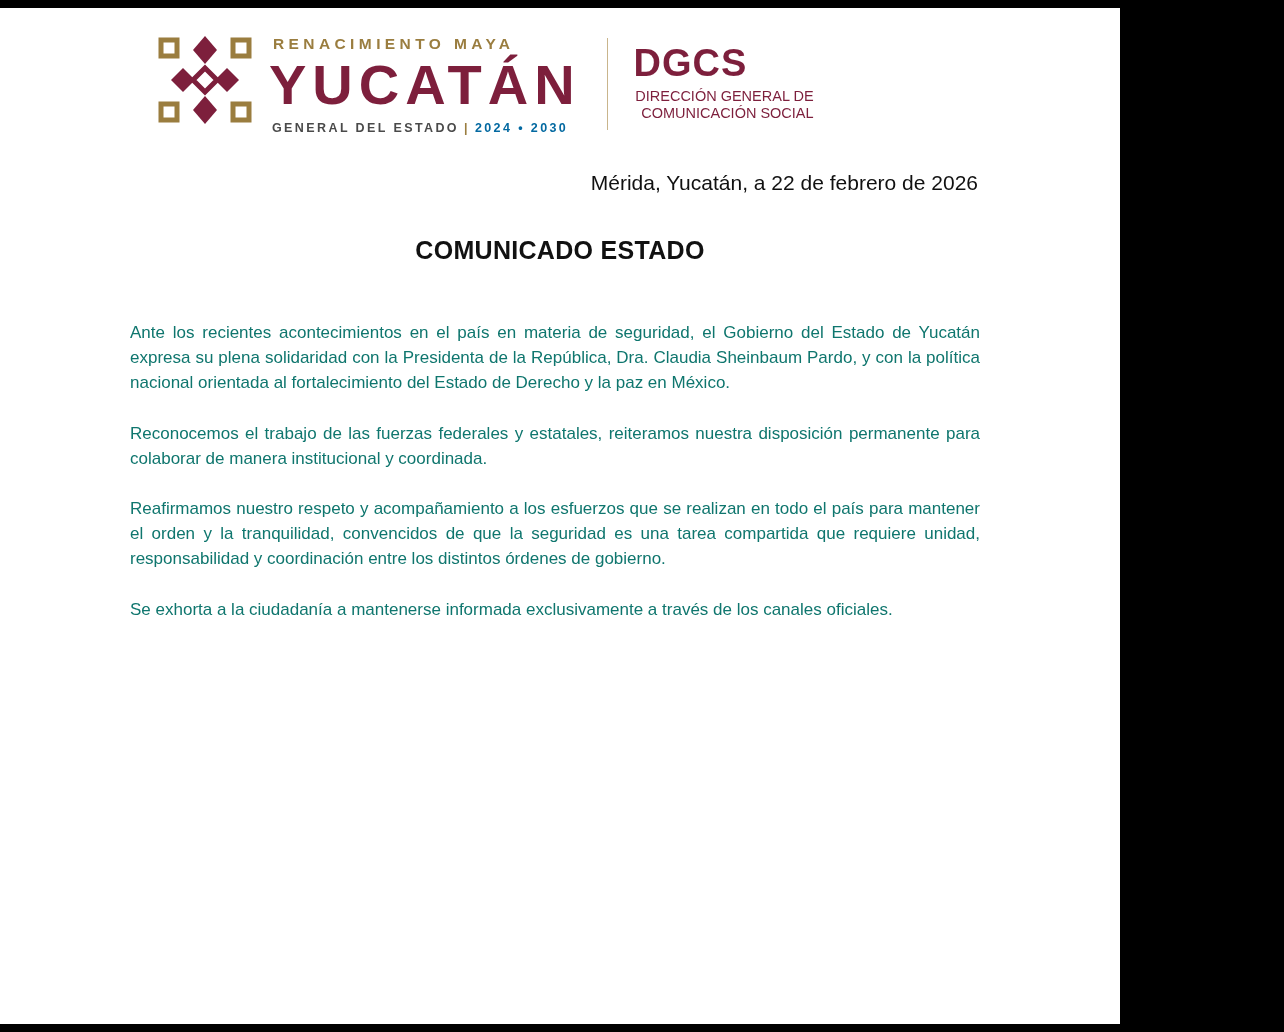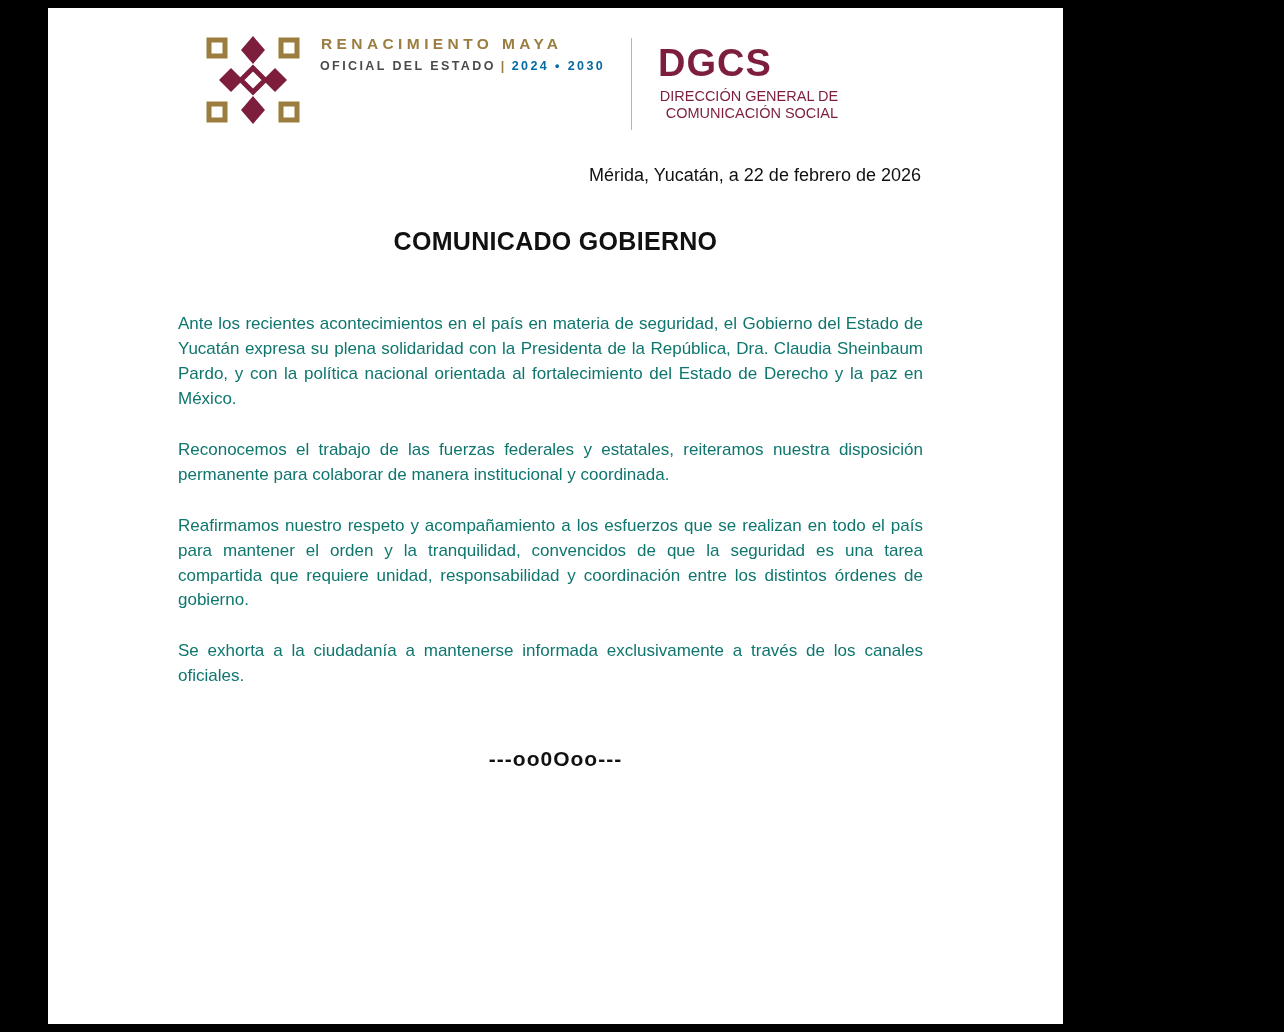--- a/index.html
+++ b/index.html
@@ -10,25 +10,24 @@
   body {
     width: 1284px;
     height: 1032px;
     overflow: hidden;
     font-family: "Liberation Sans", sans-serif;
   }
   .page {
     position: absolute;
     left: 0;
     top: 8px;
-    width: 1015px;
+    width: 1120px;
     height: 1016px;
     background: #ffffff;
     box-sizing: border-box;
-    margin-left: 48px;
   }
 
   
   .header {
     display: flex;
     align-items: flex-start;
     padding: 22px 0 0 0;
     justify-content: flex-start;
     margin-left: 155px;
   }
@@ -105,21 +104,21 @@
     text-align: right;
   }
 
   
   .meta {
     text-align: right;
     margin-right: 142px;
     margin-top: 34px;
   }
   .meta-place {
-    font-size: 18px;
+    font-size: 21px;
     color: #111111;
     line-height: 1.3;
   }
   .meta-number {
     font-size: 16px;
     color: #111111;
     font-weight: bold;
     margin-top: 5px;
   }
 
@@ -178,42 +177,42 @@
           <polygon points="84,46 72,34 60,46 72,58"></polygon>
         </g>
         <g fill="none" stroke="#7d1f3c" stroke-width="5">
           <polygon points="50,34 62,46 50,58 38,46"></polygon>
         </g>
       </svg>
     </div>
 
     <div class="brand">
       <div class="brand-top">RENACIMIENTO MAYA</div>
+      <div class="brand-main">YUCATÁN</div>
       <div class="brand-bottom">
-        <span>OFICIAL DEL ESTADO</span><span class="sep">|</span><span class="years">2024 • 2030</span>
+        <span>GENERAL DEL ESTADO</span><span class="sep">|</span><span class="years">2024 • 2030</span>
       </div>
     </div>
 
     <div class="vdivider"></div>
 
     <div class="dgcs">
       <div class="dgcs-title">DGCS</div>
       <div class="dgcs-sub">DIRECCIÓN GENERAL DE COMUNICACIÓN SOCIAL</div>
     </div>
 
   </div>
 
   <div class="meta">
     <div class="meta-place">Mérida, Yucatán, a 22 de febrero de 2026</div>
   </div>
 
-  <div class="doc-title">COMUNICADO GOBIERNO</div>
+  <div class="doc-title">COMUNICADO ESTADO</div>
 
   <div class="body-copy">
     <p>Ante los recientes acontecimientos en el país en materia de seguridad, el Gobierno del Estado de Yucatán expresa su plena solidaridad con la Presidenta de la República, Dra. Claudia Sheinbaum Pardo, y con la política nacional orientada al fortalecimiento del Estado de Derecho y la paz en México.</p>
     <p>Reconocemos el trabajo de las fuerzas federales y estatales, reiteramos nuestra disposición permanente para colaborar de manera institucional y coordinada.</p>
     <p>Reafirmamos nuestro respeto y acompañamiento a los esfuerzos que se realizan en todo el país para mantener el orden y la tranquilidad, convencidos de que la seguridad es una tarea compartida que requiere unidad, responsabilidad y coordinación entre los distintos órdenes de gobierno.</p>
     <p>Se exhorta a la ciudadanía a mantenerse informada exclusivamente a través de los canales oficiales.</p>
   </div>
 
-  <div class="closing">---oo0Ooo---</div>
 
 </div>
 
 </body></html>

